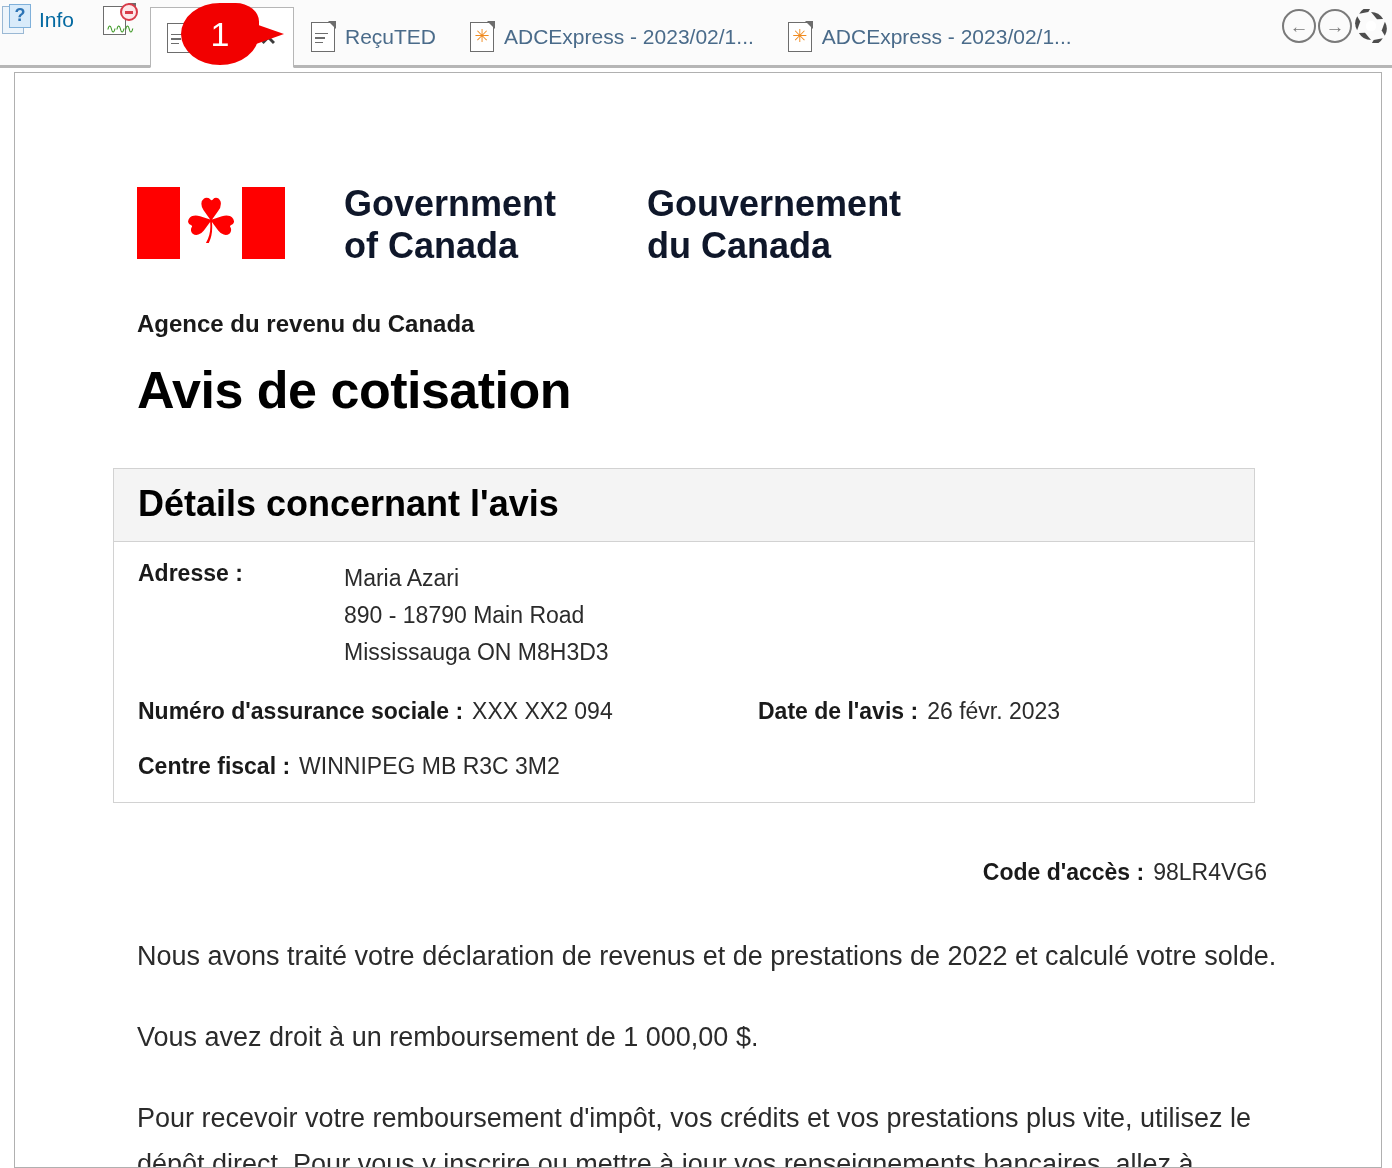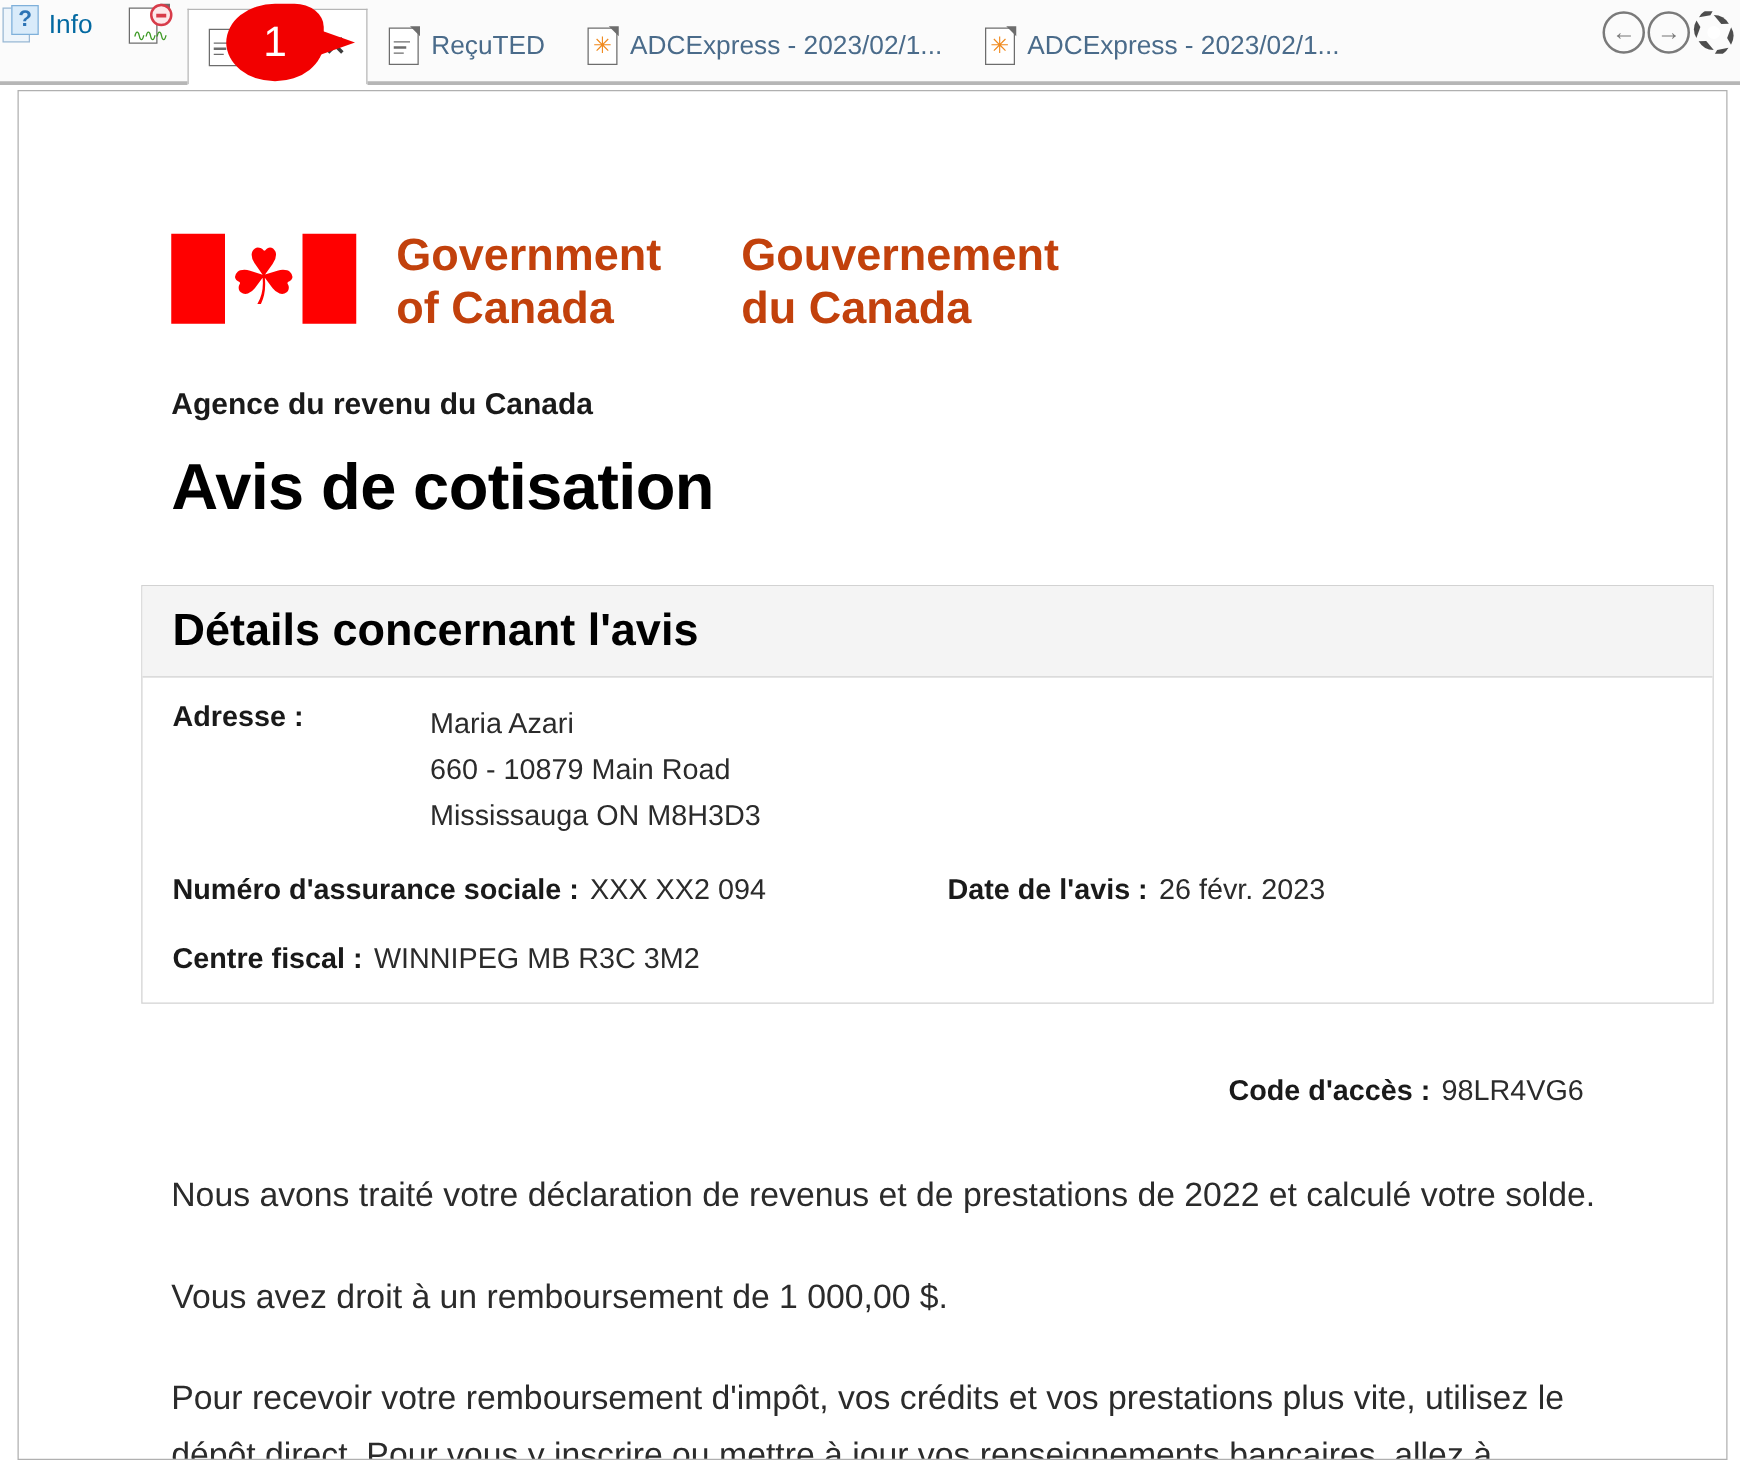--- a/index.html
+++ b/index.html
@@ -316,23 +316,24 @@
     font-family: "DejaVu Sans", sans-serif;
   }
   .wordmark {
     display: flex;
     gap: 64px;
   }
   .wordmark .wm {
     font-size: 36px;
     font-weight: bold;
     line-height: 1.18;
-    color: #c2410c;
+    color: #0f172a;
     font-family: "Liberation Sans", sans-serif;
     white-space: pre-line;
+    margin-left: 27px;
   }
 
   .agency {
     padding-left: 122px;
     margin-top: 42px;
     font-size: 24px;
     font-weight: bold;
     color: #1a1a1a;
     font-family: "Liberation Sans", sans-serif;
   }
@@ -342,21 +343,21 @@
     font-size: 52px;
     font-weight: bold;
     color: #000000;
     letter-spacing: -0.5px;
     font-family: "Liberation Sans", sans-serif;
   }
 
   
   .details-box {
     margin: 48px 0 0 98px;
-    width: 1258px;
+    width: 1142px;
     border: 1px solid #d2d2d2;
     background: #ffffff;
   }
   .details-head {
     background: #f4f4f4;
     border-bottom: 1px solid #d2d2d2;
     padding: 14px 0 16px 24px;
     font-size: 36px;
     font-weight: bold;
     color: #000000;
@@ -532,21 +533,21 @@
     <div class="doc-title">Avis de cotisation</div>
 
     <div class="details-box">
       <div class="details-head">Détails concernant l'avis</div>
       <div class="details-body">
 
         <div class="addr-row">
           <span class="lbl">Adresse :</span>
           <span class="addr-lines">
             <div class="val">Maria Azari</div>
-            <div class="val">660 - 10879 Main Road</div>
+            <div class="val">890 - 18790 Main Road</div>
             <div class="val">Mississauga ON  M8H3D3</div>
           </span>
         </div>
 
         <div class="meta-grid">
           <div class="meta-cell">
             <span class="lbl">Numéro d'assurance sociale :</span>
             <span class="val">XXX XX2 094</span>
           </div>
           <div class="meta-cell">

